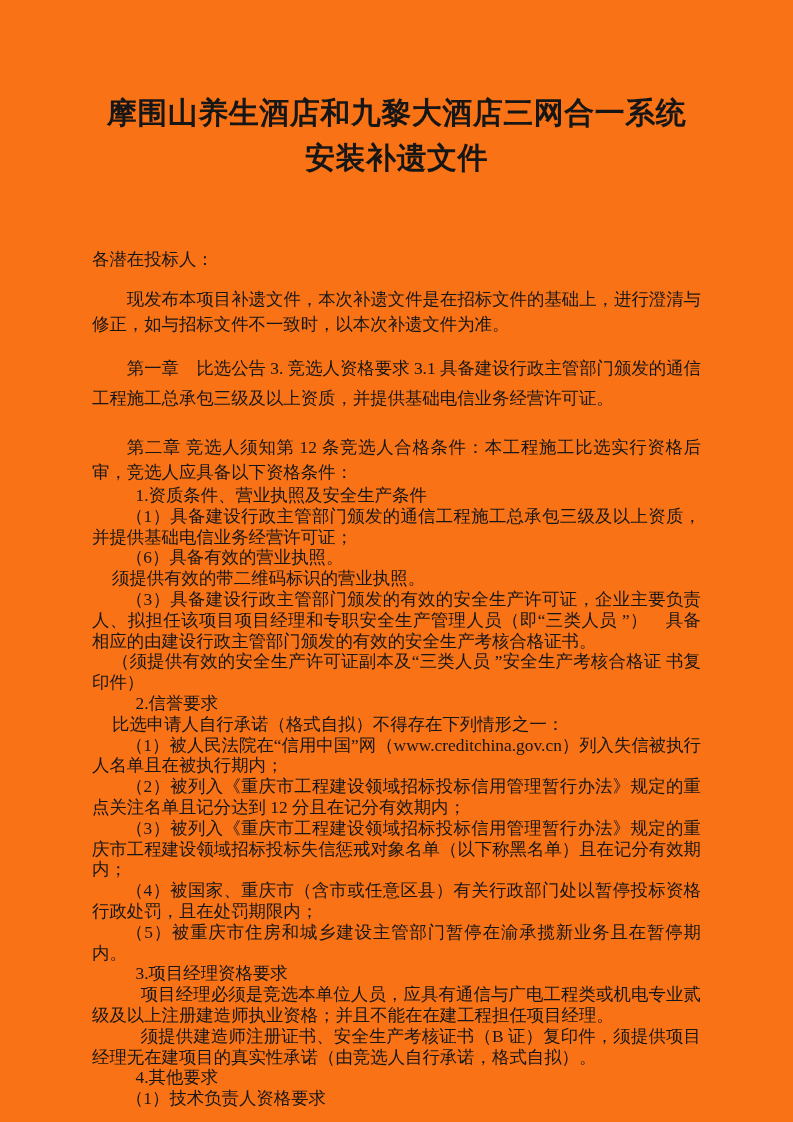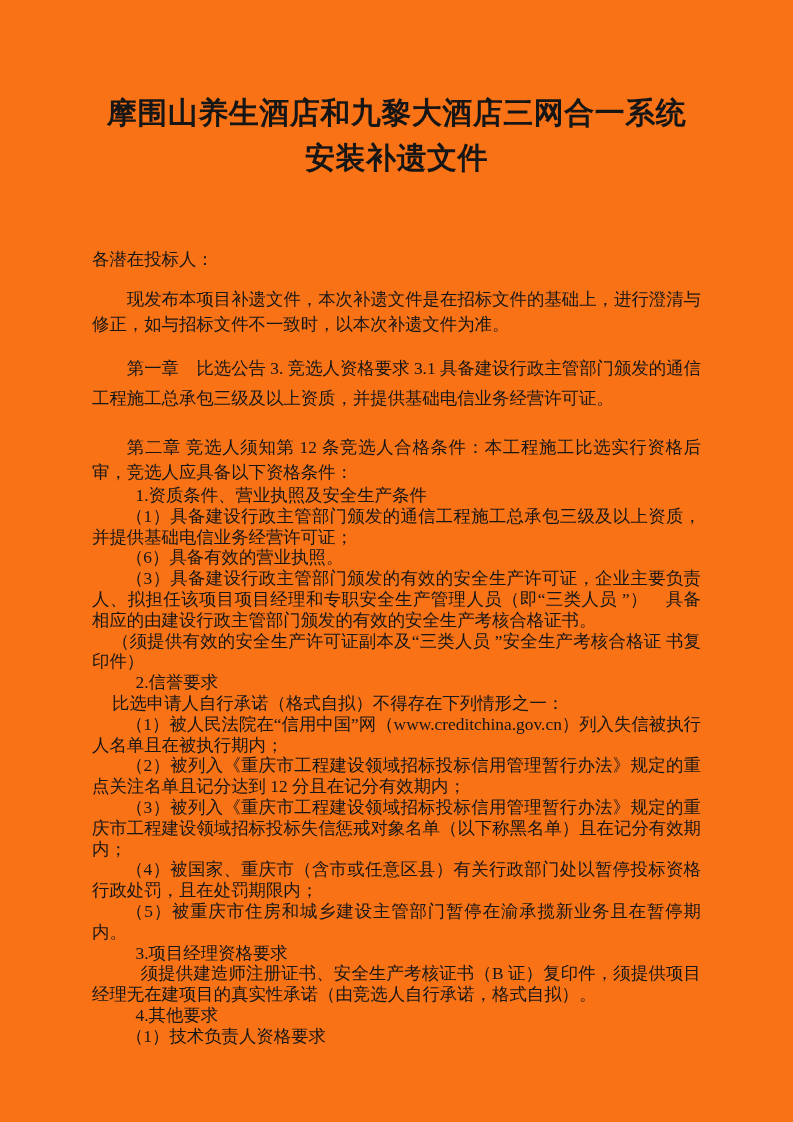--- a/index.html
+++ b/index.html
@@ -71,20 +71,21 @@
   <p class="para ch2">第二章 竞选人须知第 12 条竞选人合格条件：本工程施工比选实行资格后审，竞选人应具备以下资格条件：</p>
 
   <div class="clauses">
 
       <p class="clause section">1.资质条件、营业执照及安全生产条件</p>
 
       <p class="clause item">（1）具备建设行政主管部门颁发的通信工程施工总承包三级及以上资质，并提供基础电信业务经营许可证；</p>
 
       <p class="clause item">（6）具备有效的营业执照。</p>
 
+      <p class="clause note">须提供有效的带二维码标识的营业执照。</p>
 
       <p class="clause item">（3）具备建设行政主管部门颁发的有效的安全生产许可证，企业主要负责人、拟担任该项目项目经理和专职安全生产管理人员（即“三类人员 ”）　具备相应的由建设行政主管部门颁发的有效的安全生产考核合格证书。</p>
 
       <p class="clause note">（须提供有效的安全生产许可证副本及“三类人员 ”安全生产考核合格证 书复印件）</p>
 
       <p class="clause section">2.信誉要求</p>
 
       <p class="clause note">比选申请人自行承诺（格式自拟）不得存在下列情形之一：</p>
 
       <p class="clause item">（1）被人民法院在“信用中国”网（www.creditchina.gov.cn）列入失信被执行人名单且在被执行期内；</p>
@@ -92,20 +93,21 @@
       <p class="clause item">（2）被列入《重庆市工程建设领域招标投标信用管理暂行办法》规定的重点关注名单且记分达到 12 分且在记分有效期内；</p>
 
       <p class="clause item">（3）被列入《重庆市工程建设领域招标投标信用管理暂行办法》规定的重庆市工程建设领域招标投标失信惩戒对象名单（以下称黑名单）且在记分有效期内；</p>
 
       <p class="clause item">（4）被国家、重庆市（含市或任意区县）有关行政部门处以暂停投标资格行政处罚，且在处罚期限内；</p>
 
       <p class="clause item">（5）被重庆市住房和城乡建设主管部门暂停在渝承揽新业务且在暂停期内。</p>
 
       <p class="clause section">3.项目经理资格要求</p>
 
+      <p class="clause body">项目经理必须是竞选本单位人员，应具有通信与广电工程类或机电专业贰级及以上注册建造师执业资格；并且不能在在建工程担任项目经理。</p>
 
       <p class="clause body">须提供建造师注册证书、安全生产考核证书（B 证）复印件，须提供项目经理无在建项目的真实性承诺（由竞选人自行承诺，格式自拟）。</p>
 
       <p class="clause section">4.其他要求</p>
 
       <p class="clause item">（1）技术负责人资格要求</p>
     </div>
 
 </div>
 

